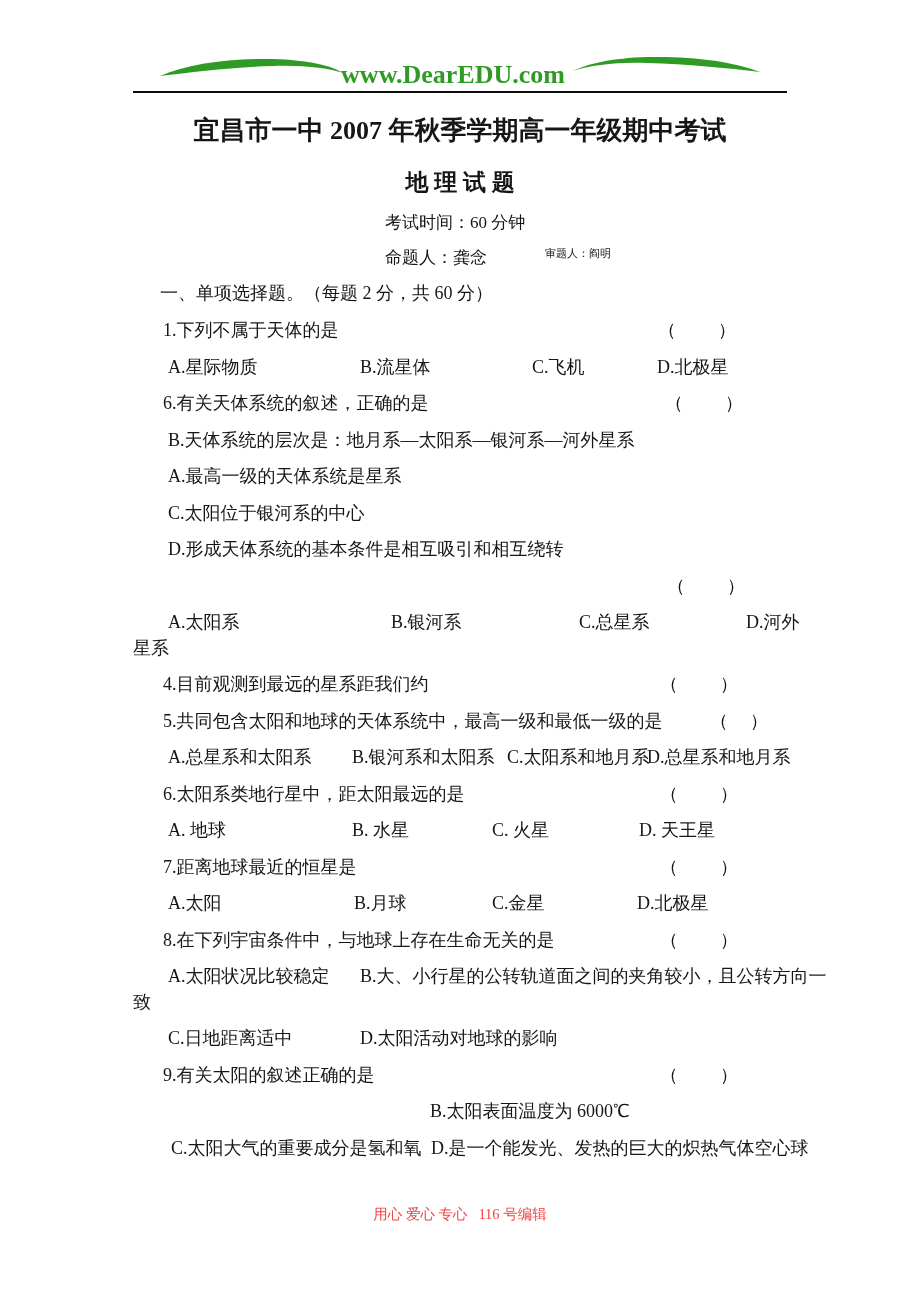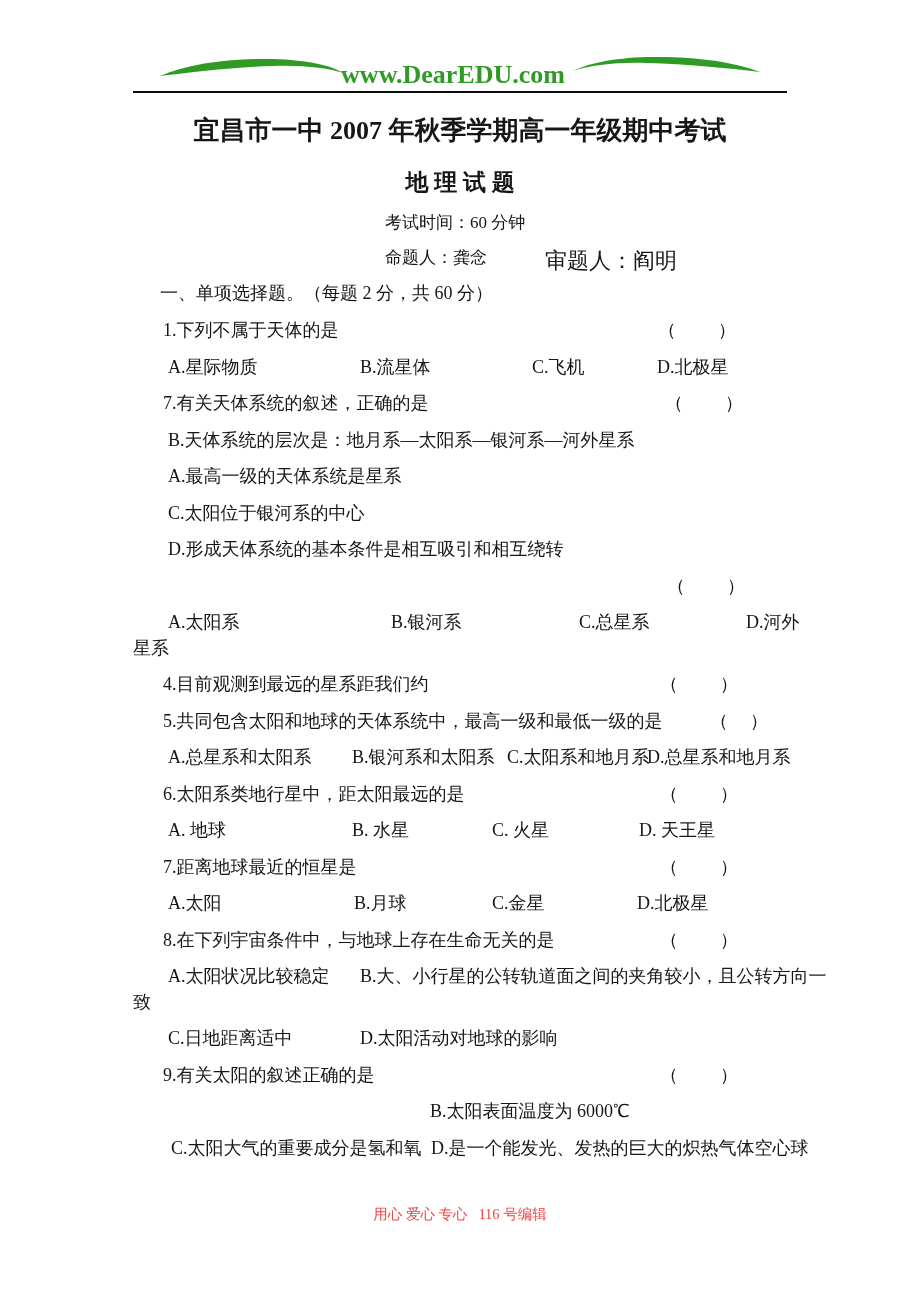--- a/index.html
+++ b/index.html
@@ -28,21 +28,21 @@
     white-space:pre; margin:0;
   }
   .subtitle {
     position:absolute; left:0; top:168px; width:920px;
     text-align:center; font-size:23px; font-weight:bold; line-height:30px;
     white-space:pre; margin:0;
   }
   .duration { position:absolute; left:385px; top:211px; font-size:17px; white-space:pre; }
   .meta-row { position:absolute; left:0; top:246px; width:920px; height:22px; }
   .meta-row .setter   { position:absolute; left:385px; white-space:pre; font-size:17px; }
-  .meta-row .reviewer { position:absolute; left:545px; white-space:pre; font-size:22px; }
+  .meta-row .reviewer { position:absolute; left:545px; white-space:pre; font-size:11px; }
   .section-heading { position:absolute; left:160px; top:281px; font-size:18px; white-space:pre; }
 
   .questions { position:absolute; left:133px; top:320px; width:700px; font-size:18px; }
   .line { position:relative; height:36.5px; }
   .line.cont { margin-top:-11px; }
   .line span { position:absolute; top:0; white-space:pre; line-height:21px; }
   .bracket { letter-spacing:2px; }
 
   .footer {
     position:absolute; left:0; top:1205px; width:920px;
@@ -77,21 +77,21 @@
         <span style="left: 30px;">1.下列不属于天体的是</span>
         <span class="bracket" style="left: 525px;">（　　）</span>
       </div>
       <div class="line">
         <span style="left: 35px;">A.星际物质</span>
         <span style="left: 227px;">B.流星体</span>
         <span style="left: 399px;">C.飞机</span>
         <span style="left: 524px;">D.北极星</span>
       </div>
       <div class="line">
-        <span style="left: 30px;">7.有关天体系统的叙述，正确的是</span>
+        <span style="left: 30px;">6.有关天体系统的叙述，正确的是</span>
         <span class="bracket" style="left: 532px;">（　　）</span>
       </div>
       <div class="line">
         <span style="left: 35px;">B.天体系统的层次是：地月系—太阳系—银河系—河外星系</span>
       </div>
       <div class="line">
         <span style="left: 35px;">A.最高一级的天体系统是星系</span>
       </div>
       <div class="line">
         <span style="left: 35px;">C.太阳位于银河系的中心</span>

